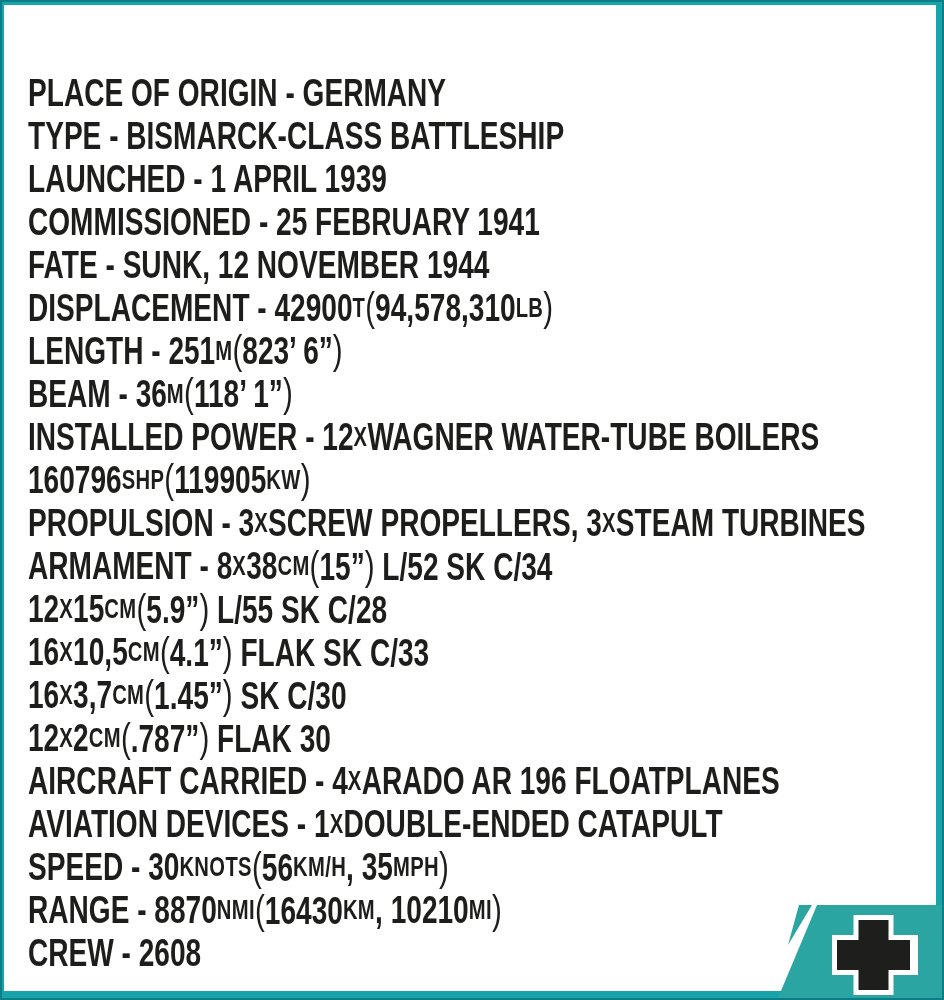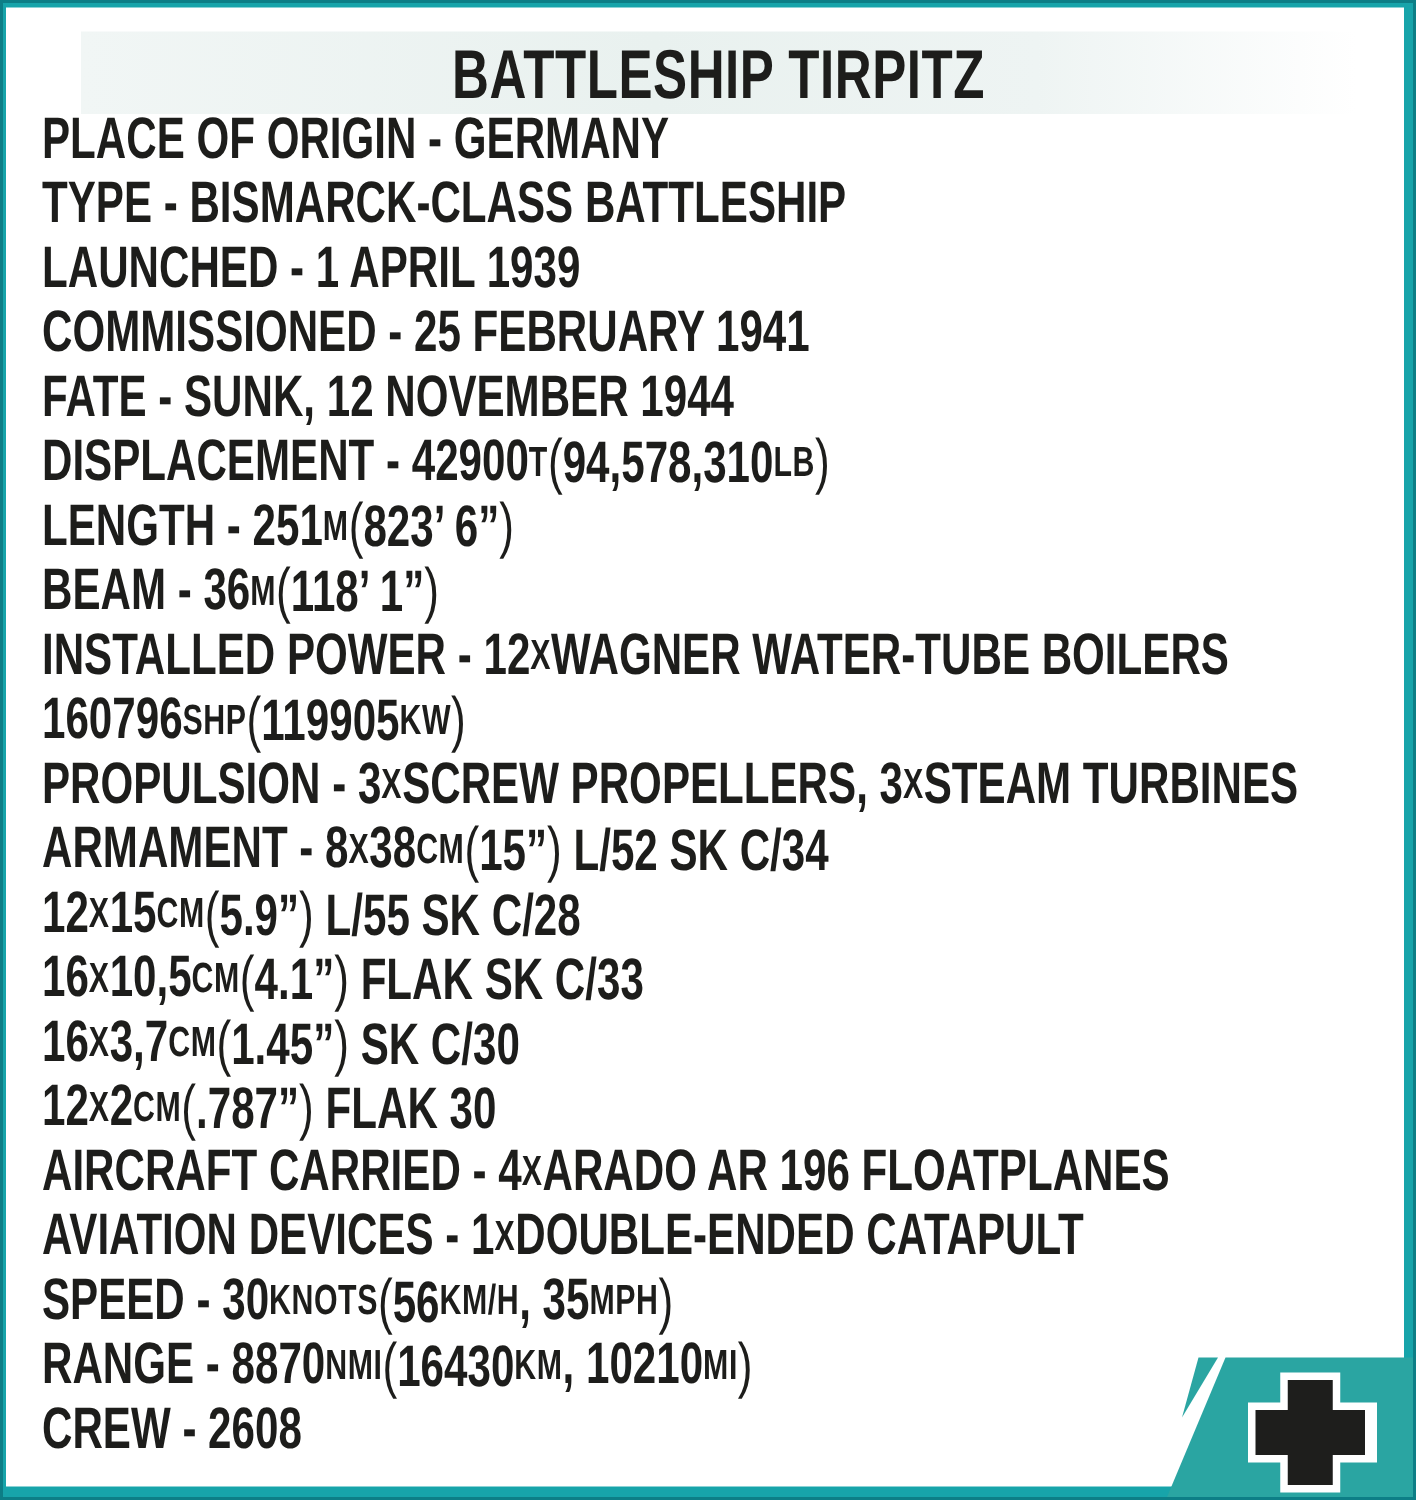--- a/index.html
+++ b/index.html
@@ -65,23 +65,20 @@
     width:168px;height:103px;
   }
 </style>
 </head>
 <body>
 
 <div class="frame-outer">
   <div class="frame">
     <div class="content">
 
-      <div class="title-band">
-        <span class="title-text">BATTLESHIP TIRPITZ</span>
-      </div>
 
       <div class="spec-list">
           <div class="spec-line">
             <span class="seg">PLACE OF ORIGIN - GERMANY</span>
           </div>
           <div class="spec-line">
             <span class="seg">TYPE - BISMARCK-CLASS BATTLESHIP</span>
           </div>
           <div class="spec-line">
             <span class="seg">LAUNCHED - 1 APRIL 1939</span>

